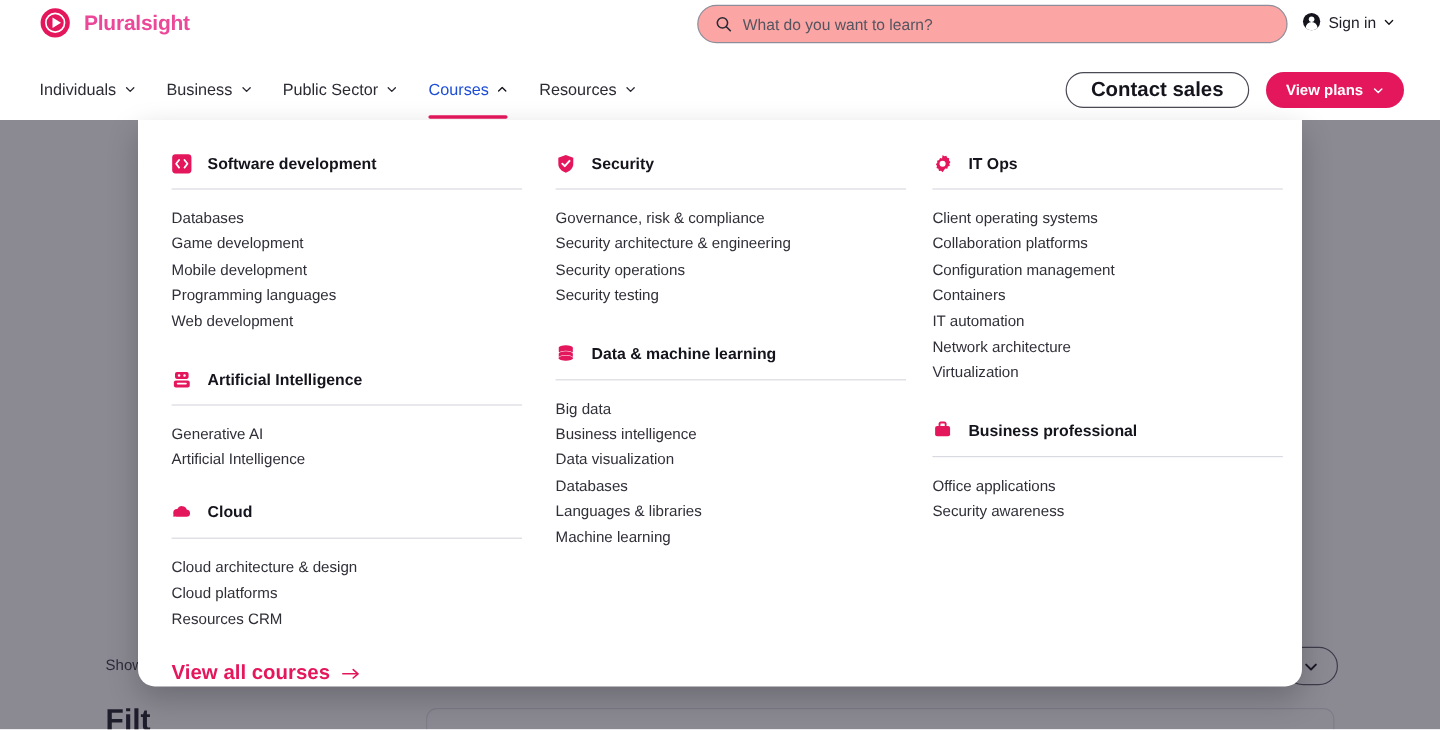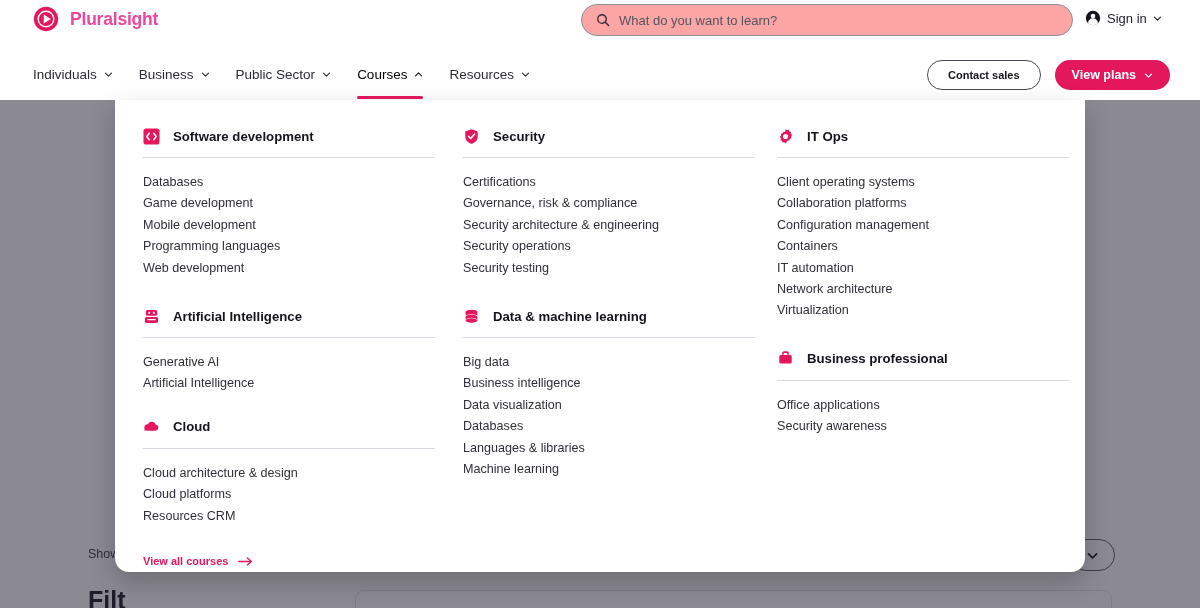--- a/index.html
+++ b/index.html
@@ -74,32 +74,32 @@
     position: absolute; left: 0; top: 52px; width: 1200px; height: 48px;
   }
   .nav-items {
     position: absolute; left: 33px; top: 0; display: flex; align-items: center; gap: 26px;
     height: 44px;
   }
   .nav-item {
     display: flex; align-items: center; gap: 7px; position: relative; height: 44px;
   }
   .nav-item .txt { font-size: 13.5px; color: #2b2b34; white-space: nowrap; }
-  .nav-item.active .txt { color: #000000; }
+  .nav-item.active .txt { color: #1d4ed8; }
   .nav-underline {
     position: absolute; left: 0; right: 0; bottom: -3px; height: 3px;
     background: #e8185e; border-radius: 2px;
   }
 
   .hdr-btns {
     position: absolute; right: 30px; top: 8px; display: flex; align-items: center; gap: 14px;
   }
   .btn-outline {
     height: 30px; padding: 0 20px; border: 1px solid #4a4a55; border-radius: 16px;
-    background: #fff; color: #14141c; font-size: 11px; font-weight: 700;
+    background: #fff; color: #14141c; font-size: 17px; font-weight: 700;
     display: flex; align-items: center; white-space: nowrap;
     font-family: "Liberation Sans", sans-serif;
   }
   .btn-pink {
     height: 30px; padding: 0 17px; border: none; border-radius: 16px;
     background: #e4175c; color: #ffffff; font-size: 12.5px; font-weight: 700;
     display: flex; align-items: center; gap: 8px; white-space: nowrap;
     font-family: "Liberation Sans", sans-serif;
   }
 
@@ -130,21 +130,21 @@
   .mm-links { margin-top: 14px; }
   .mm-link {
     font-size: 12.6px; color: #2f2f38; line-height: 21.4px; white-space: nowrap; display: block;
   }
 
   .mm-gap-lg { height: 27px; }
   .mm-gap-md { height: 22px; }
 
   .viewall {
     display: inline-flex; align-items: center; gap: 10px;
-    color: #e4175c; font-size: 11px; font-weight: 700; white-space: nowrap;
+    color: #e4175c; font-size: 17px; font-weight: 700; white-space: nowrap;
   }
   .viewall svg { width: 15px; height: 11px; flex: none; }
 </style>
 </head>
 <body>
 
 <div id="root">
 
   <div class="page-bg">
 
@@ -323,21 +323,20 @@
         <div class="mm-group">
           <div class="mm-head">
             <svg class="ic" viewBox="0 0 18 18">
               <path d="M9 1.2 L15.6 3.6 V9 c0 4-2.9 6.6-6.6 7.8 C5.3 15.6 2.4 13 2.4 9 V3.6 Z" fill="#e4175c"></path>
               <path d="M5.9 8.9 L8.1 11.1 L12.3 6.4" fill="none" stroke="#fff" stroke-width="1.7" stroke-linecap="round" stroke-linejoin="round"></path>
             </svg>
             <span class="ttl">Security</span>
           </div>
           <div class="mm-rule"></div>
           <div class="mm-links">
-            <a class="mm-link">Certifications</a>
             <a class="mm-link">Governance, risk &amp; compliance</a>
             <a class="mm-link">Security architecture &amp; engineering</a>
             <a class="mm-link">Security operations</a>
             <a class="mm-link">Security testing</a>
           </div>
         </div>
 
         <div class="mm-gap-lg"></div>
 
         <div class="mm-group">

